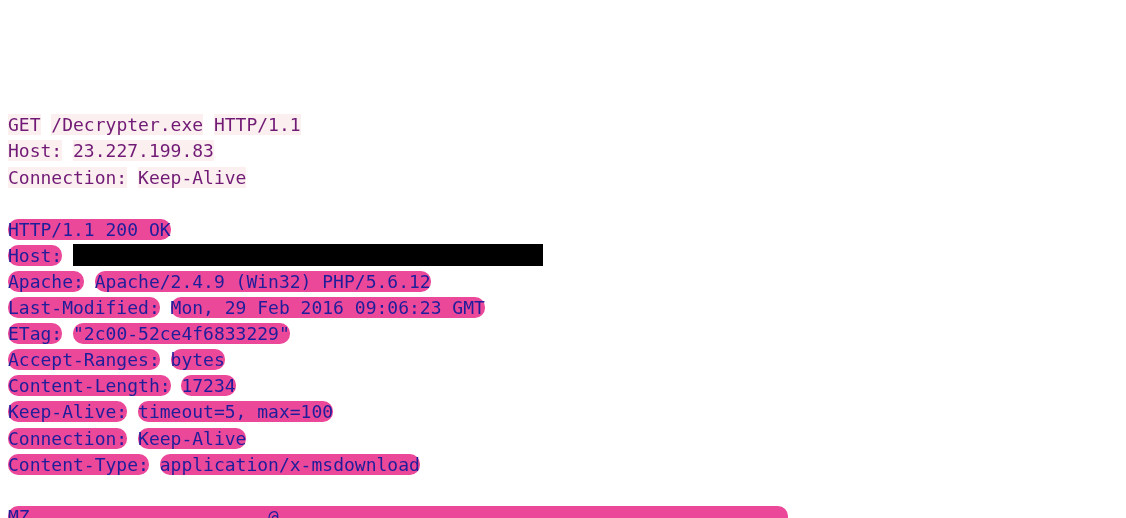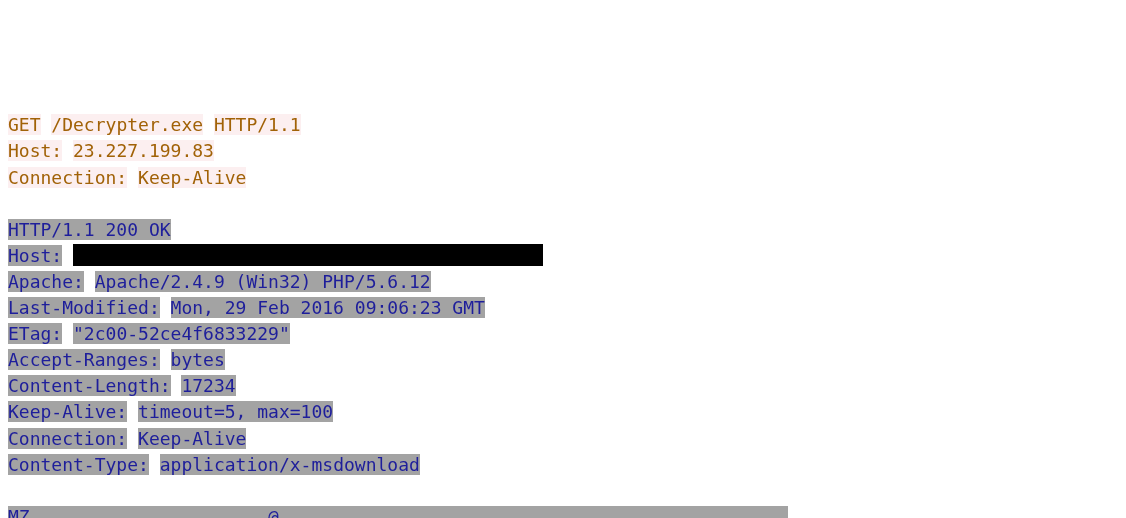--- a/index.html
+++ b/index.html
@@ -6,30 +6,31 @@
       margin: 0;
       padding: 8px;
       font-family: 'Monaco', 'Menlo', 'Consolas', monospace;
       font-size: 18px;
       line-height: 1.45;
       background: #ffffff;
       color: #000;
       white-space: pre;
     }
     .req {
-      color: #a16207;
+      color: #701a75;
     }
     .resp {
       color: #1e1e9b;
     }
     .hl-req {
       background: #fceff0;
     }
     .hl-resp {
-      background: #a3a3a3;
+      background: #ec4899;
+      border-radius: 10px;
     }
     .redacted {
       display: inline-block;
       background: #000;
       width: 470px;
       height: 22px;
       vertical-align: middle;
       position: relative;
       top: -2px;
     }

